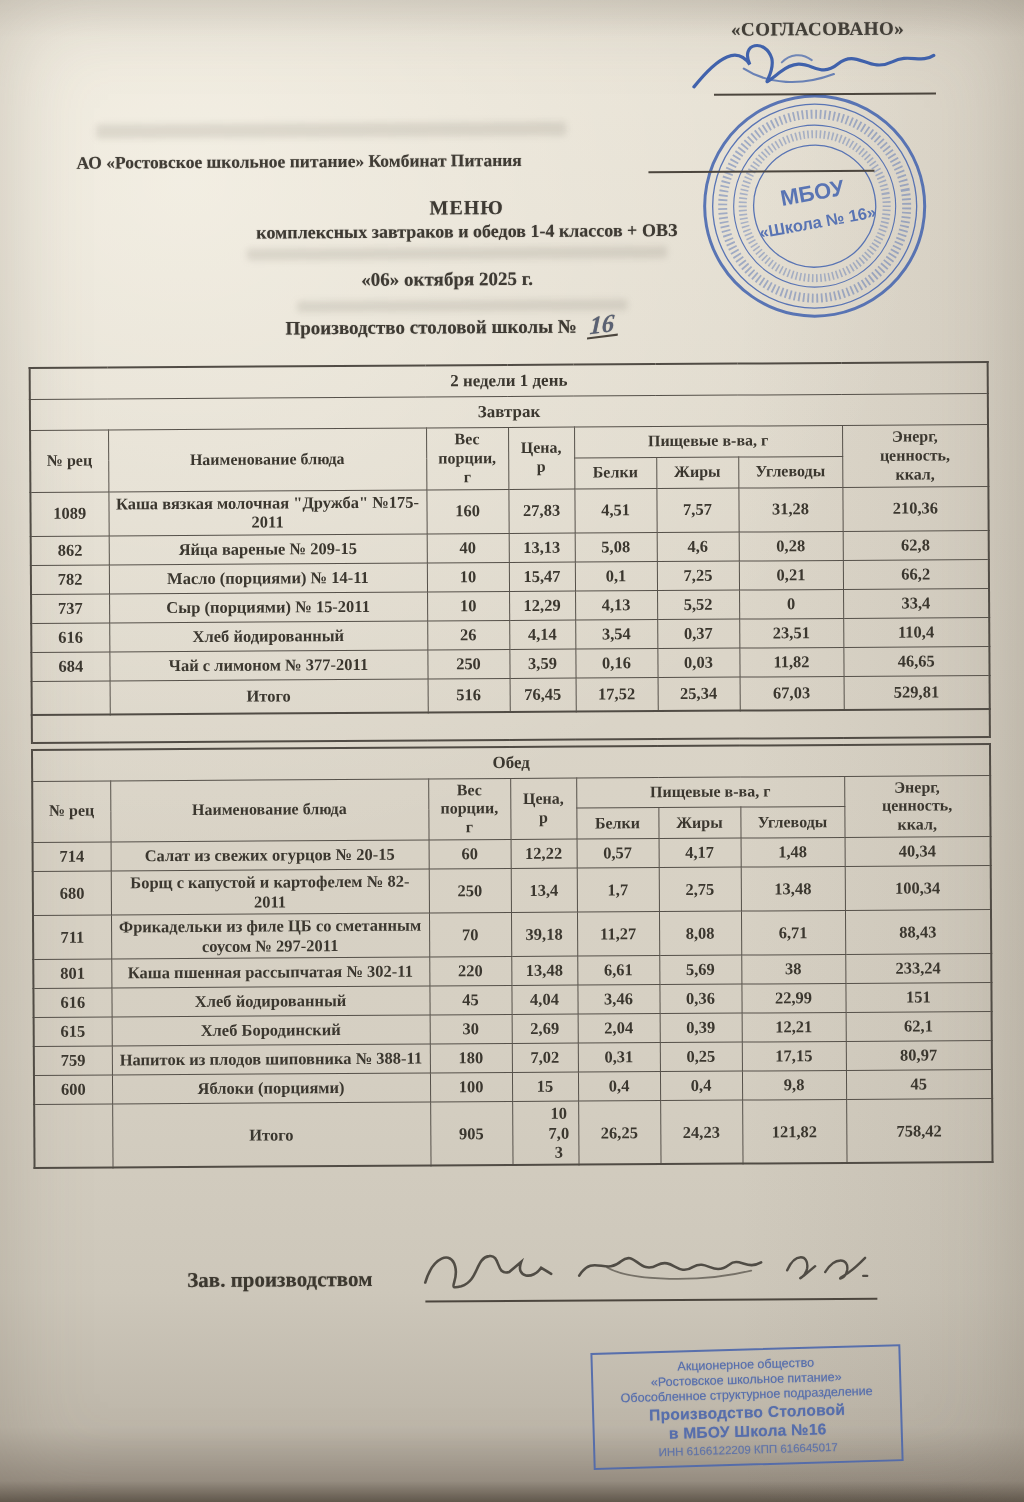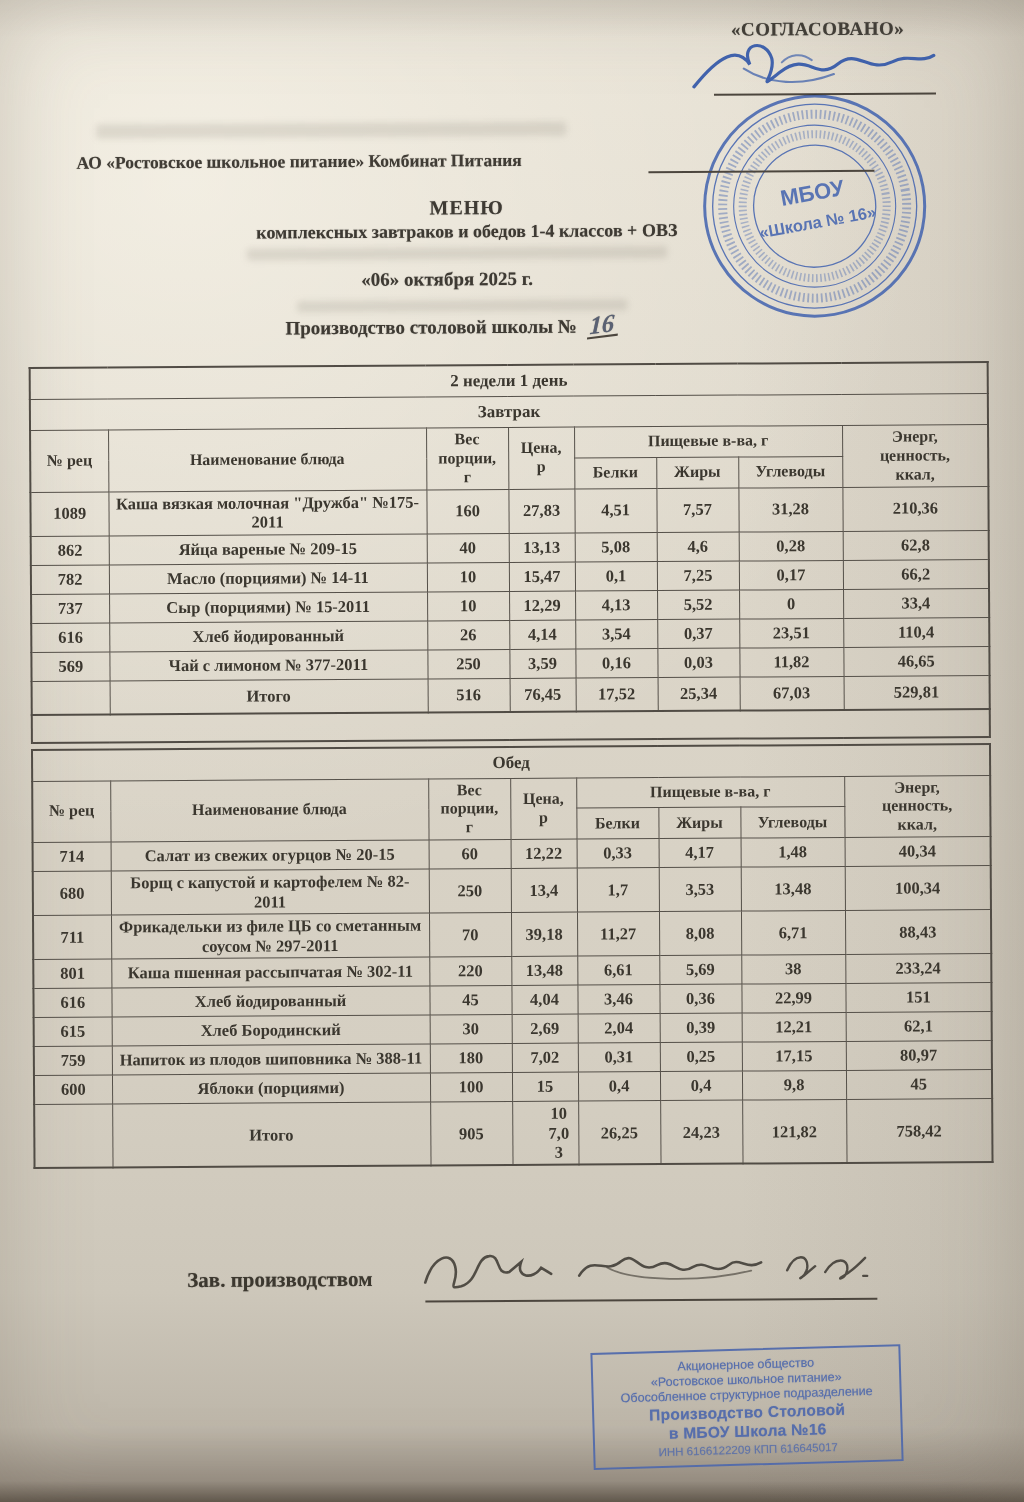--- a/index.html
+++ b/index.html
@@ -223,21 +223,21 @@
             <td class="c-n">0,28</td>
             <td class="c-e">62,8</td>
           </tr>
           <tr class="item">
             <td class="c-num">782</td>
             <td class="c-name">Масло (порциями) № 14-11</td>
             <td class="c-w">10</td>
             <td class="c-p">15,47</td>
             <td class="c-n">0,1</td>
             <td class="c-n">7,25</td>
-            <td class="c-n">0,17</td>
+            <td class="c-n">0,21</td>
             <td class="c-e">66,2</td>
           </tr>
           <tr class="item">
             <td class="c-num">737</td>
             <td class="c-name">Сыр (порциями) № 15-2011</td>
             <td class="c-w">10</td>
             <td class="c-p">12,29</td>
             <td class="c-n">4,13</td>
             <td class="c-n">5,52</td>
             <td class="c-n">0</td>
@@ -247,21 +247,21 @@
             <td class="c-num">616</td>
             <td class="c-name">Хлеб йодированный</td>
             <td class="c-w">26</td>
             <td class="c-p">4,14</td>
             <td class="c-n">3,54</td>
             <td class="c-n">0,37</td>
             <td class="c-n">23,51</td>
             <td class="c-e">110,4</td>
           </tr>
           <tr class="item">
-            <td class="c-num">569</td>
+            <td class="c-num">684</td>
             <td class="c-name">Чай с лимоном № 377-2011</td>
             <td class="c-w">250</td>
             <td class="c-p">3,59</td>
             <td class="c-n">0,16</td>
             <td class="c-n">0,03</td>
             <td class="c-n">11,82</td>
             <td class="c-e">46,65</td>
           </tr>
           <tr class="total">
             <td class="c-num"></td>
@@ -314,32 +314,32 @@
         <th>Жиры</th>
         <th>Углеводы</th>
       </tr>
       </tbody>
         <tbody>
           <tr class="item">
             <td class="c-num">714</td>
             <td class="c-name">Салат из свежих огурцов № 20-15</td>
             <td class="c-w">60</td>
             <td class="c-p">12,22</td>
-            <td class="c-n">0,33</td>
+            <td class="c-n">0,57</td>
             <td class="c-n">4,17</td>
             <td class="c-n">1,48</td>
             <td class="c-e">40,34</td>
           </tr>
           <tr class="item">
             <td class="c-num">680</td>
             <td class="c-name">Борщ с капустой и картофелем № 82-2011</td>
             <td class="c-w">250</td>
             <td class="c-p">13,4</td>
             <td class="c-n">1,7</td>
-            <td class="c-n">3,53</td>
+            <td class="c-n">2,75</td>
             <td class="c-n">13,48</td>
             <td class="c-e">100,34</td>
           </tr>
           <tr class="item">
             <td class="c-num">711</td>
             <td class="c-name">Фрикадельки из филе ЦБ со сметанным соусом № 297-2011</td>
             <td class="c-w">70</td>
             <td class="c-p">39,18</td>
             <td class="c-n">11,27</td>
             <td class="c-n">8,08</td>

